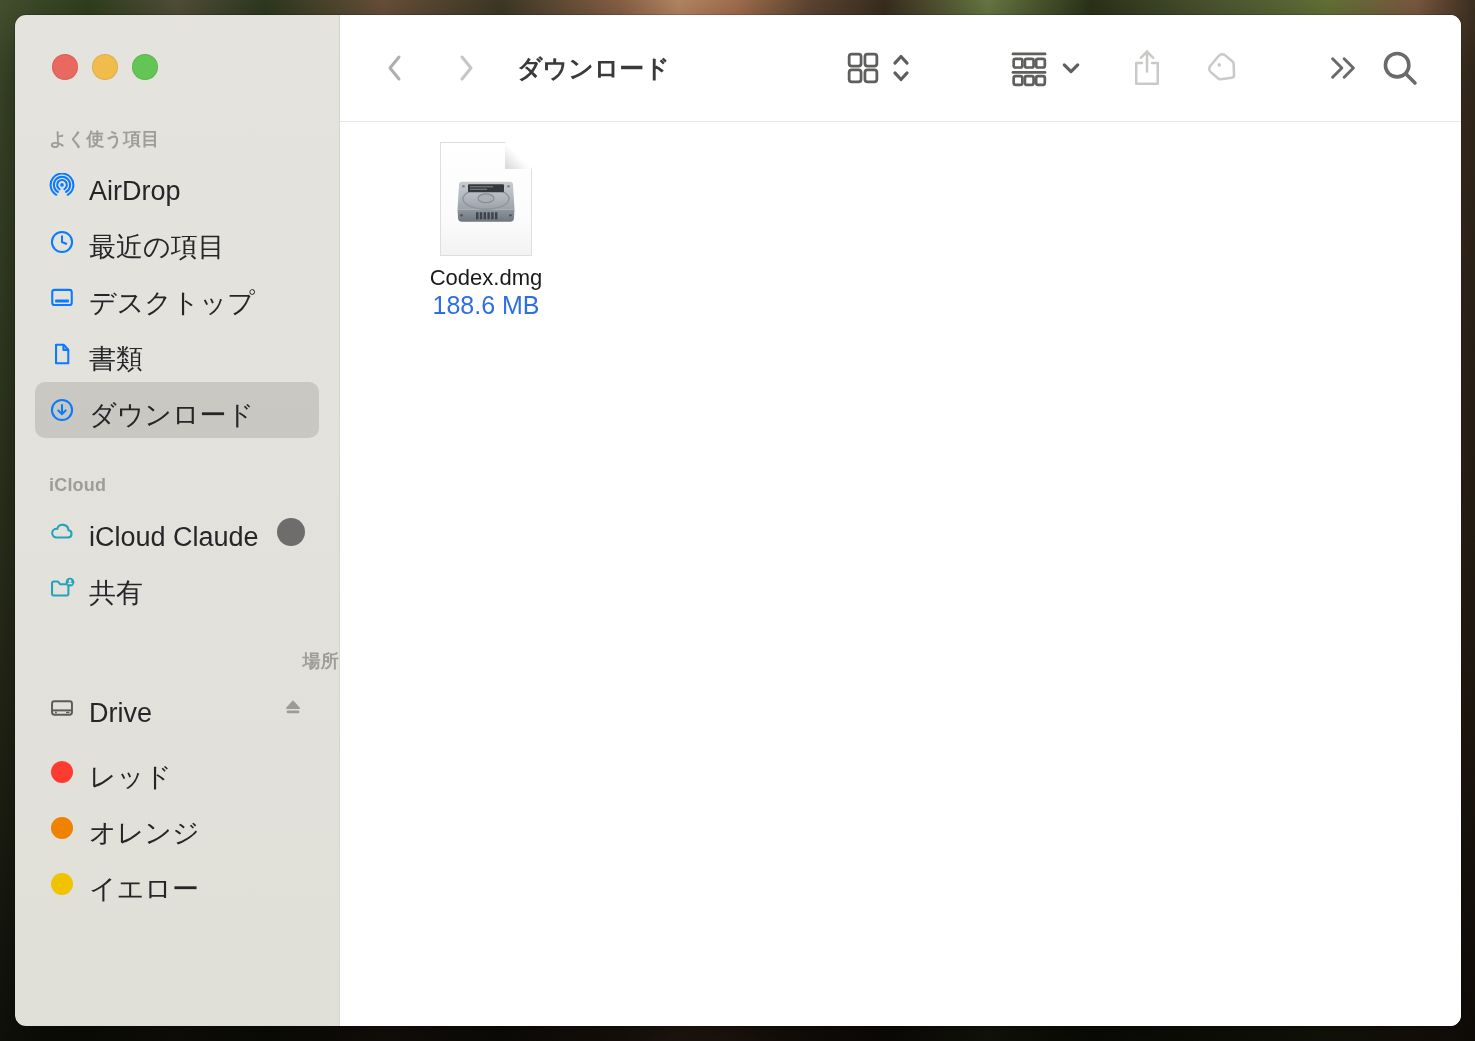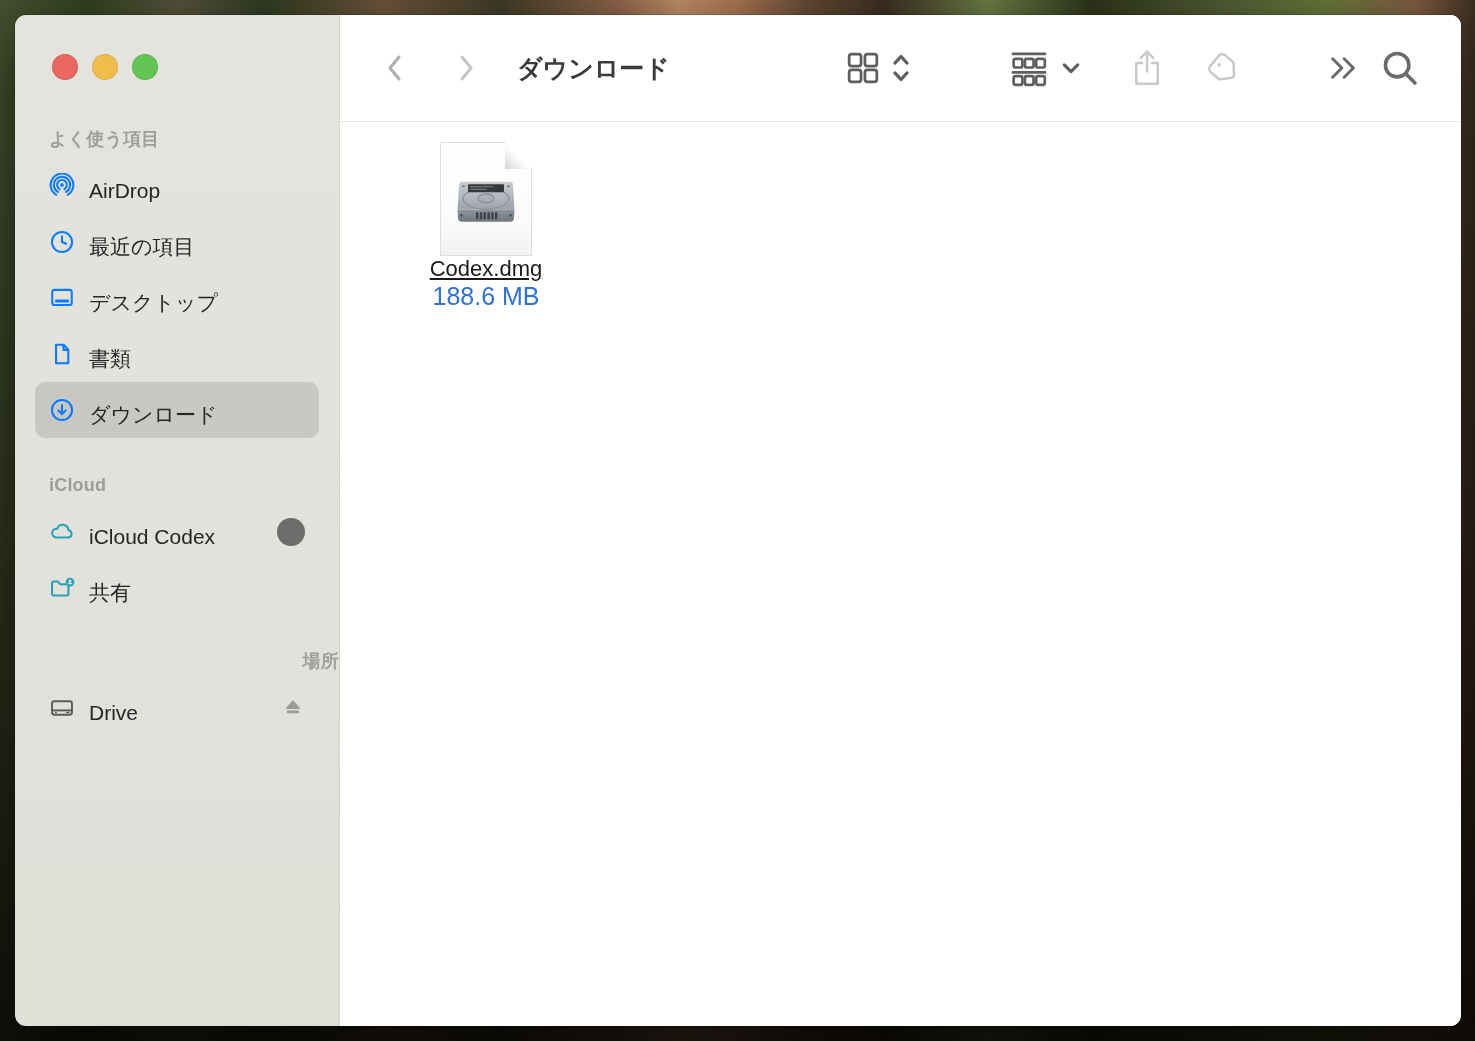--- a/index.html
+++ b/index.html
@@ -43,21 +43,21 @@
   .h-loc   { margin-top:34px;text-align:right; }
   .h-tags  { margin-top:34px; }
 
   .side-list { margin-top:8px; }
   .side-row {
     height:56px; margin:0 20px; padding:0 14px; border-radius:10px;
     display:flex; align-items:center; cursor:default;
   }
   .side-row.selected { background:rgba(128,126,120,0.26); }
   .side-icon { width:26px; height:26px; flex:0 0 26px; margin-right:14px; display:flex; align-items:center; justify-content:center; }
-  .side-label { font-size:21px; color:#262628; white-space:nowrap;margin-top:10px; }
+  .side-label { font-size:27px; color:#262628; white-space:nowrap;margin-top:10px; }
   .side-accessory { margin-left:auto; display:flex; align-items:center; }
   .status-circle { width:28px; height:28px; border-radius:50%; }
   .tag-dot { width:22px; height:22px; border-radius:50%; }
 
   
   .main { flex:1; display:flex; flex-direction:column; background:#ffffff; min-width:0; }
   .toolbar { position:relative; height:107px; flex:0 0 107px; background:#ffffff; border-bottom:1px solid #e9e8e5; }
   .tb { position:absolute; top:50%; transform:translateY(-50%); display:flex; align-items:center; }
   .tb-back    { left:42px; }
   .tb-forward { left:113px; }
@@ -77,21 +77,21 @@
   .page {
     position:absolute; inset:0; background:linear-gradient(180deg,#ffffff 0%, #fbfbfb 70%, #f2f2f2 100%);
     clip-path:polygon(0 0, 71% 0, 100% 23%, 100% 100%, 0 100%);
     box-shadow:inset 0 0 0 1px #dedede;
   }
   .fold {
     position:absolute; right:0; top:0; width:27px; height:27px;
     background:linear-gradient(225deg, rgba(0,0,0,0) 49%, #ffffff 51%, #efefef 70%, #d7d7d7 100%);
   }
   .drive-art { position:absolute; left:50%; top:50%; transform:translate(-50%,-44%); }
-  .file-name { margin-top:0; font-size:22px; color:#1a1a1a;text-decoration:underline; }
+  .file-name { margin-top:9px; font-size:22px; color:#1a1a1a; }
   .file-size { margin-top:0; font-size:25px; }
 
   svg { display:block; }
 </style>
 </head>
 <body>
 
 <div class="desktop">
   <div class="window">
 
@@ -155,21 +155,21 @@
       </div>
 
       <div class="side-header h-icloud">iCloud</div>
       <div class="side-list">
         <div class="side-row">
           <span class="side-icon">
             <svg width="26" height="26" viewBox="0 0 24 24" fill="none" stroke="#22a3ba" stroke-width="1.9" stroke-linejoin="round">
               <path d="M6.3 17 h11.2 a3.3 3.3 0 0 0 0.45 -6.57 A5.3 5.3 0 0 0 7.6 9.1 A3.75 3.75 0 0 0 6.3 17 Z"></path>
             </svg>
           </span>
-          <span class="side-label">iCloud Codex</span>
+          <span class="side-label">iCloud Claude</span>
           <span class="side-accessory">
             <span class="status-circle" style="background: rgb(110, 109, 107);"></span>
           </span>
         </div>
         <div class="side-row">
           <span class="side-icon">
             <svg width="26" height="26" viewBox="0 0 24 24" fill="none">
               <path d="M2.8 7.2 V17.4 a1.6 1.6 0 0 0 1.6 1.6 h11.9 a1.6 1.6 0 0 0 1.6 -1.6 V10.1 a1.6 1.6 0 0 0 -1.6 -1.6 H10.2 L8.3 6 H4.4 A1.6 1.6 0 0 0 2.8 7.2 Z" stroke="#22a3ba" stroke-width="1.9" stroke-linejoin="round"></path>
               <circle cx="19.4" cy="6.6" r="4.0" fill="#22a3ba"></circle>
               <circle cx="19.4" cy="5.5" r="1.25" fill="#e2e1dc"></circle>
@@ -194,20 +194,40 @@
           <span class="side-label">Drive</span>
           <span class="side-accessory">
             <svg width="24" height="24" viewBox="0 0 24 24" fill="#9b9b98">
               <path d="M12 5.2 L18.3 12.2 H5.7 Z" stroke="#9b9b98" stroke-width="1.4" stroke-linejoin="round"></path>
               <rect x="5.7" y="14.6" width="12.6" height="2.6" rx="1.3"></rect>
             </svg>
           </span>
         </div>
       </div>
 
+      <div class="side-list">
+        <div class="side-row">
+          <span class="side-icon">
+              <span class="tag-dot" style="background: rgb(255, 59, 48);"></span>
+            </span>
+          <span class="side-label">レッド</span>
+        </div>
+        <div class="side-row">
+          <span class="side-icon">
+              <span class="tag-dot" style="background: rgb(239, 130, 0);"></span>
+            </span>
+          <span class="side-label">オレンジ</span>
+        </div>
+        <div class="side-row">
+          <span class="side-icon">
+              <span class="tag-dot" style="background: rgb(240, 194, 0);"></span>
+            </span>
+          <span class="side-label">イエロー</span>
+        </div>
+      </div>
     </aside>
 
     <div class="main">
       <div class="toolbar">
         <div class="tb tb-back tb-btn">
           <svg width="26" height="34" viewBox="0 0 26 34" fill="none" stroke="#aeaeac" stroke-width="3" stroke-linecap="round" stroke-linejoin="round">
             <path d="M17 6 L8 17 L17 28"></path>
           </svg>
         </div>
         <div class="tb tb-forward tb-btn">

